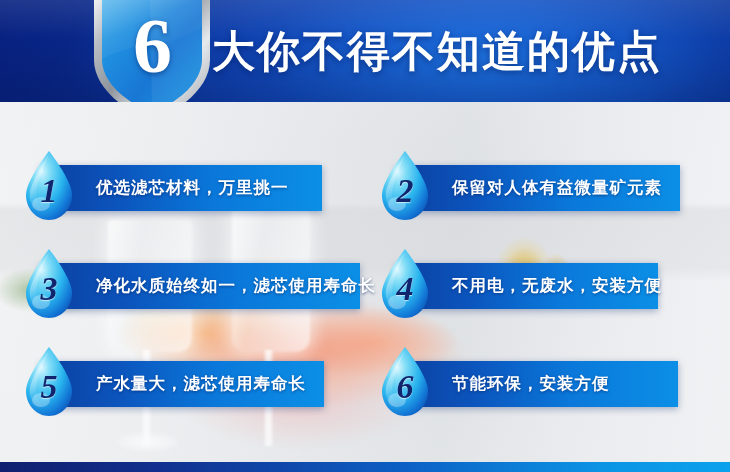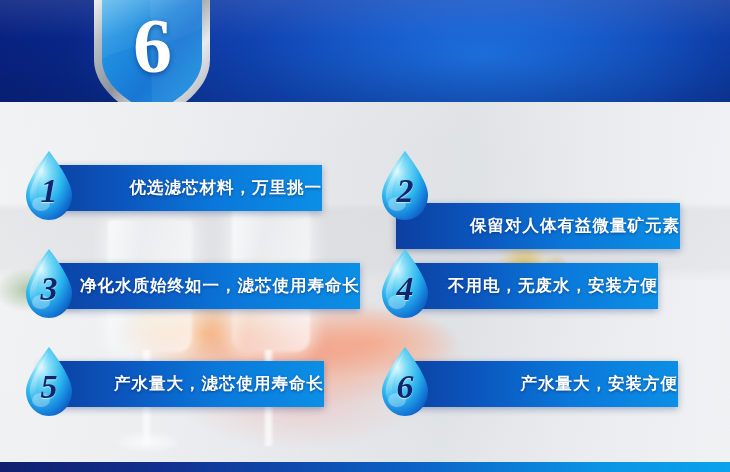--- a/index.html
+++ b/index.html
@@ -145,21 +145,20 @@
     position: absolute;
     left: 0;
     top: 0;
     height: 46px;
     background: linear-gradient(90deg, #0c3fa0 0%, #0b55bd 28%, #0a78da 62%, #0b8fe6 100%);
     box-shadow: 0 2px 7px rgba(10,40,110,0.35);
     display: flex;
     align-items: center;
     box-sizing: border-box;
     padding-left: 56px;
-    justify-content: flex-end;
   }
   .feature .bar-label {
     font-family: "DejaVu Sans", "Liberation Sans", sans-serif;
     font-weight: bold;
     font-size: 16.5px;
     letter-spacing: 1px;
     color: #ffffff;
     text-shadow: 0 1px 3px rgba(3,30,95,0.6);
     white-space: nowrap;
   }
@@ -248,20 +247,21 @@
           </linearGradient>
         </defs>
         <path d="M6 2 H122 V74 C122 100 96 122 64 136 C32 122 6 100 6 74 Z" fill="url(#shieldRim)"></path>
         <path d="M14 2 H114 V73 C114 96 92 115 64 127 C36 115 14 96 14 73 Z" fill="url(#shieldFace)"></path>
         <path d="M14 2 H114 V40 C92 62 52 52 14 73 Z" fill="url(#shieldGloss)"></path>
         <path d="M62 2 H114 V73 C114 96 92 115 64 127 Z" fill="#ffffff" opacity="0.06"></path>
       </svg>
       <div class="shield-number">6</div>
     </div>
 
+    <div class="header-title">大你不得不知道的优点</div>
   </div>
 
   <div class="feature row1">
     <div class="bar" style="width:282px;">
       <span class="bar-label">优选滤芯材料，万里挑一</span>
     </div>
     <div class="drop">
       <svg class="drop-svg" width="58" height="72" viewBox="0 0 58 72" xmlns="http://www.w3.org/2000/svg">
         <defs>
           <radialGradient id="dropG1" cx="0.34" cy="0.30" r="0.85">
@@ -279,21 +279,21 @@
         </defs>
         <path d="M29 1 C29 1 52 30 52 45 C52 59 41.7 70 29 70 C16.3 70 6 59 6 45 C6 30 29 1 29 1 Z" fill="url(#dropG1)"></path>
         <path d="M29 5 C29 5 20 24 17 37 C14.6 47.6 18 58 26 64 C15 62 9 53 10 43 C11 31 29 5 29 5 Z" fill="url(#dropHL1)"></path>
         <ellipse cx="21" cy="54" rx="9" ry="7" fill="#ffffff" opacity="0.30"></ellipse>
       </svg>
       <div class="drop-number">1</div>
     </div>
   </div>
 
   <div class="feature row2">
-    <div class="bar" style="width:284px;margin-top:38px;">
+    <div class="bar" style="width:284px;">
       <span class="bar-label">保留对人体有益微量矿元素</span>
     </div>
     <div class="drop">
       <svg class="drop-svg" width="58" height="72" viewBox="0 0 58 72" xmlns="http://www.w3.org/2000/svg">
         <path d="M29 1 C29 1 52 30 52 45 C52 59 41.7 70 29 70 C16.3 70 6 59 6 45 C6 30 29 1 29 1 Z" fill="url(#dropG1)"></path>
         <path d="M29 5 C29 5 20 24 17 37 C14.6 47.6 18 58 26 64 C15 62 9 53 10 43 C11 31 29 5 29 5 Z" fill="url(#dropHL1)"></path>
         <ellipse cx="21" cy="54" rx="9" ry="7" fill="#ffffff" opacity="0.30"></ellipse>
       </svg>
       <div class="drop-number">2</div>
     </div>
@@ -336,21 +336,21 @@
         <path d="M29 1 C29 1 52 30 52 45 C52 59 41.7 70 29 70 C16.3 70 6 59 6 45 C6 30 29 1 29 1 Z" fill="url(#dropG1)"></path>
         <path d="M29 5 C29 5 20 24 17 37 C14.6 47.6 18 58 26 64 C15 62 9 53 10 43 C11 31 29 5 29 5 Z" fill="url(#dropHL1)"></path>
         <ellipse cx="21" cy="54" rx="9" ry="7" fill="#ffffff" opacity="0.30"></ellipse>
       </svg>
       <div class="drop-number">5</div>
     </div>
   </div>
 
   <div class="feature row6">
     <div class="bar" style="width:282px;">
-      <span class="bar-label">产水量大，安装方便</span>
+      <span class="bar-label">节能环保，安装方便</span>
     </div>
     <div class="drop">
       <svg class="drop-svg" width="58" height="72" viewBox="0 0 58 72" xmlns="http://www.w3.org/2000/svg">
         <path d="M29 1 C29 1 52 30 52 45 C52 59 41.7 70 29 70 C16.3 70 6 59 6 45 C6 30 29 1 29 1 Z" fill="url(#dropG1)"></path>
         <path d="M29 5 C29 5 20 24 17 37 C14.6 47.6 18 58 26 64 C15 62 9 53 10 43 C11 31 29 5 29 5 Z" fill="url(#dropHL1)"></path>
         <ellipse cx="21" cy="54" rx="9" ry="7" fill="#ffffff" opacity="0.30"></ellipse>
       </svg>
       <div class="drop-number">6</div>
     </div>
   </div>

